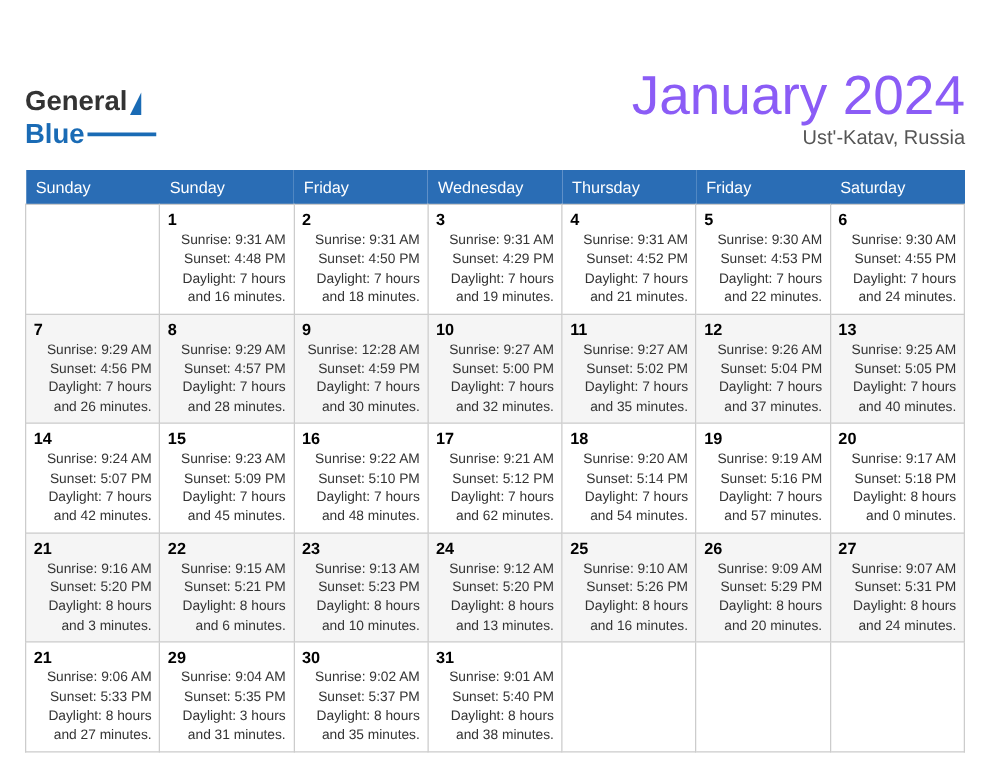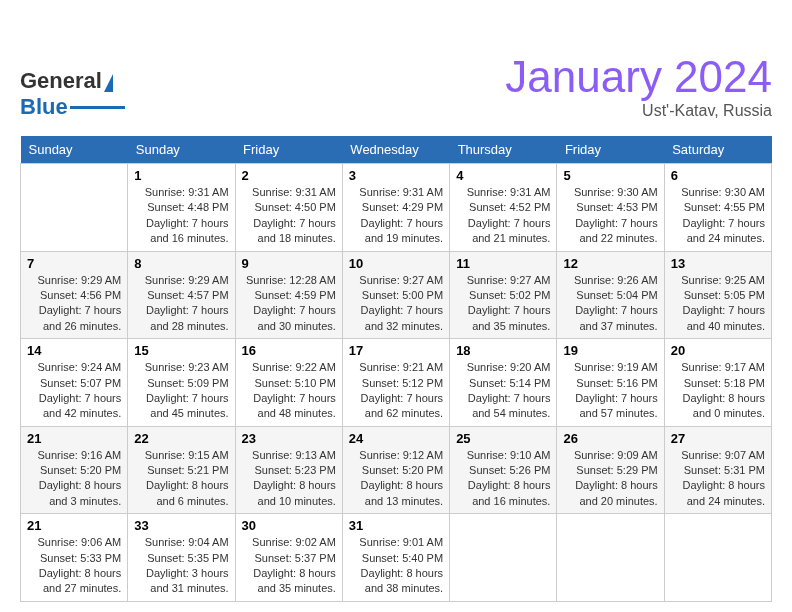--- a/index.html
+++ b/index.html
@@ -337,21 +337,21 @@
       <tr>
         <td>
         <span class="day-number">21</span>
         <div class="day-info">
           <span>Sunrise: 9:06 AM</span><br>
           <span>Sunset: 5:33 PM</span><br>
           <span>Daylight: 8 hours and 27 minutes.</span>
         </div>
       </td>
         <td>
-        <span class="day-number">33</span>
+        <span class="day-number">29</span>
         <div class="day-info">
           <span>Sunrise: 9:04 AM</span><br>
           <span>Sunset: 5:35 PM</span><br>
           <span>Daylight: 3 hours and 31 minutes.</span>
         </div>
       </td>
         <td>
         <span class="day-number">30</span>
         <div class="day-info">
           <span>Sunrise: 9:02 AM</span><br>

